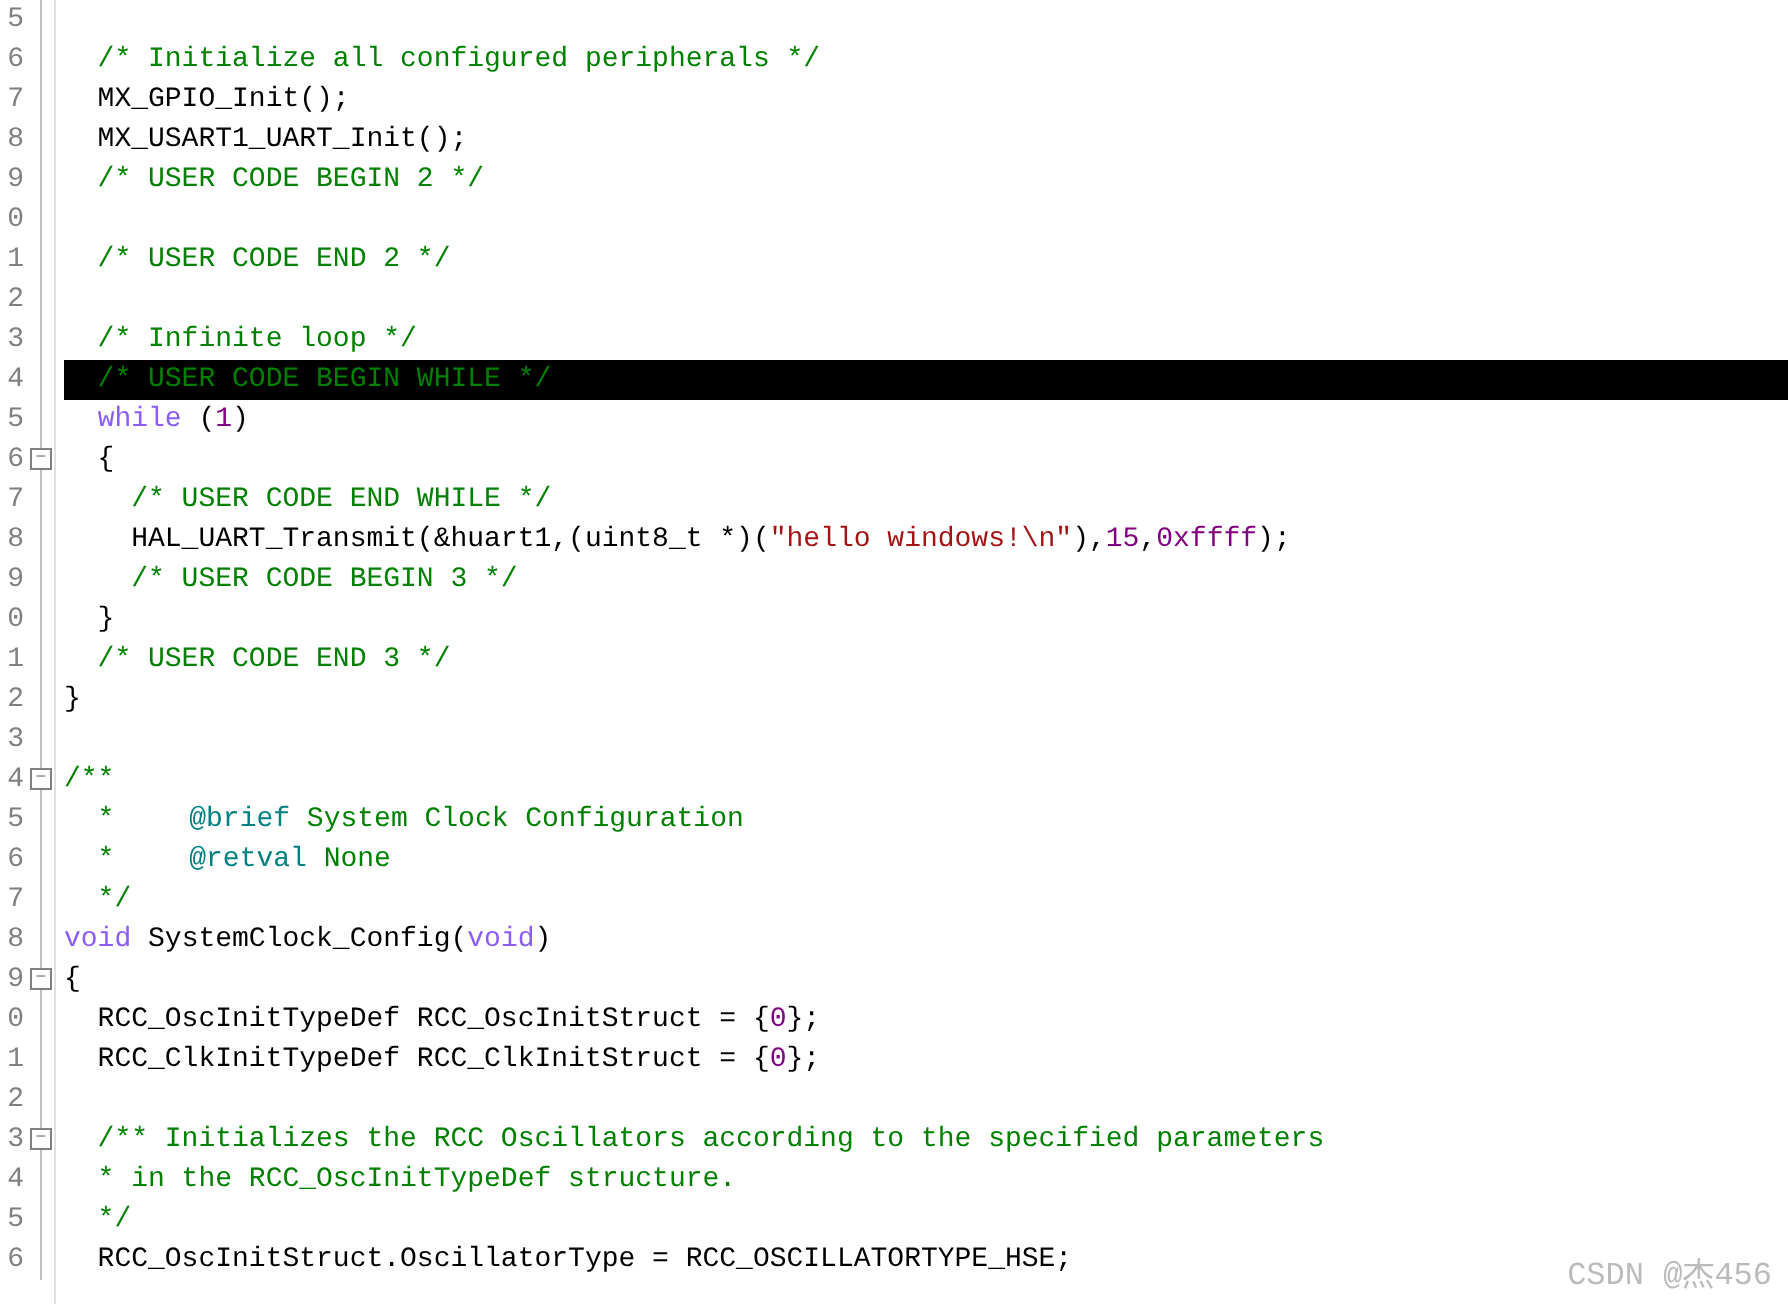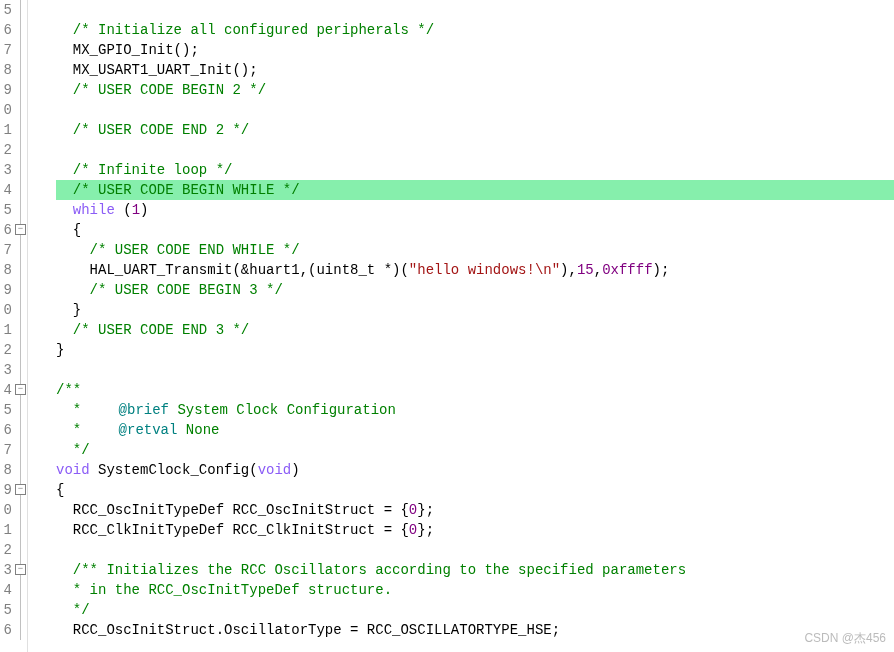--- a/index.html
+++ b/index.html
@@ -50,35 +50,34 @@
   .fold-line {
     position: absolute;
     left: 6px;
     width: 0;
     border-left: 1px solid #c0c0c0;
   }
   .code {
     padding-left: 4px;
     white-space: pre;
     flex: 1;
-    margin-left: 24px;
   }
   .line { height: 20px; }
-  .hl { background: #86efac; }
+  .hl { background: #000000; }
   .tok-comment { color: #008000; }
   .tok-keyword { color: #8b5cf6; }
   .tok-number  { color: #800080; }
   .tok-string  { color: #a31515; }
   .tok-doctag  { color: #008080; padding-left: 29px; }
   .watermark {
     position: absolute;
     right: 8px;
     bottom: 4px;
-    font-family: Liberation Sans, sans-serif;
-    font-size: 12px;
+    font-family: Liberation Mono, monospace;
+    font-size: 16px;
     color: rgba(120,120,120,0.5);
     pointer-events: none;
   }
 </style>
 </head>
 <body>
 
 <div class="editor">
   <div class="gutter" id="gutter">
       <div class="line">5</div>

